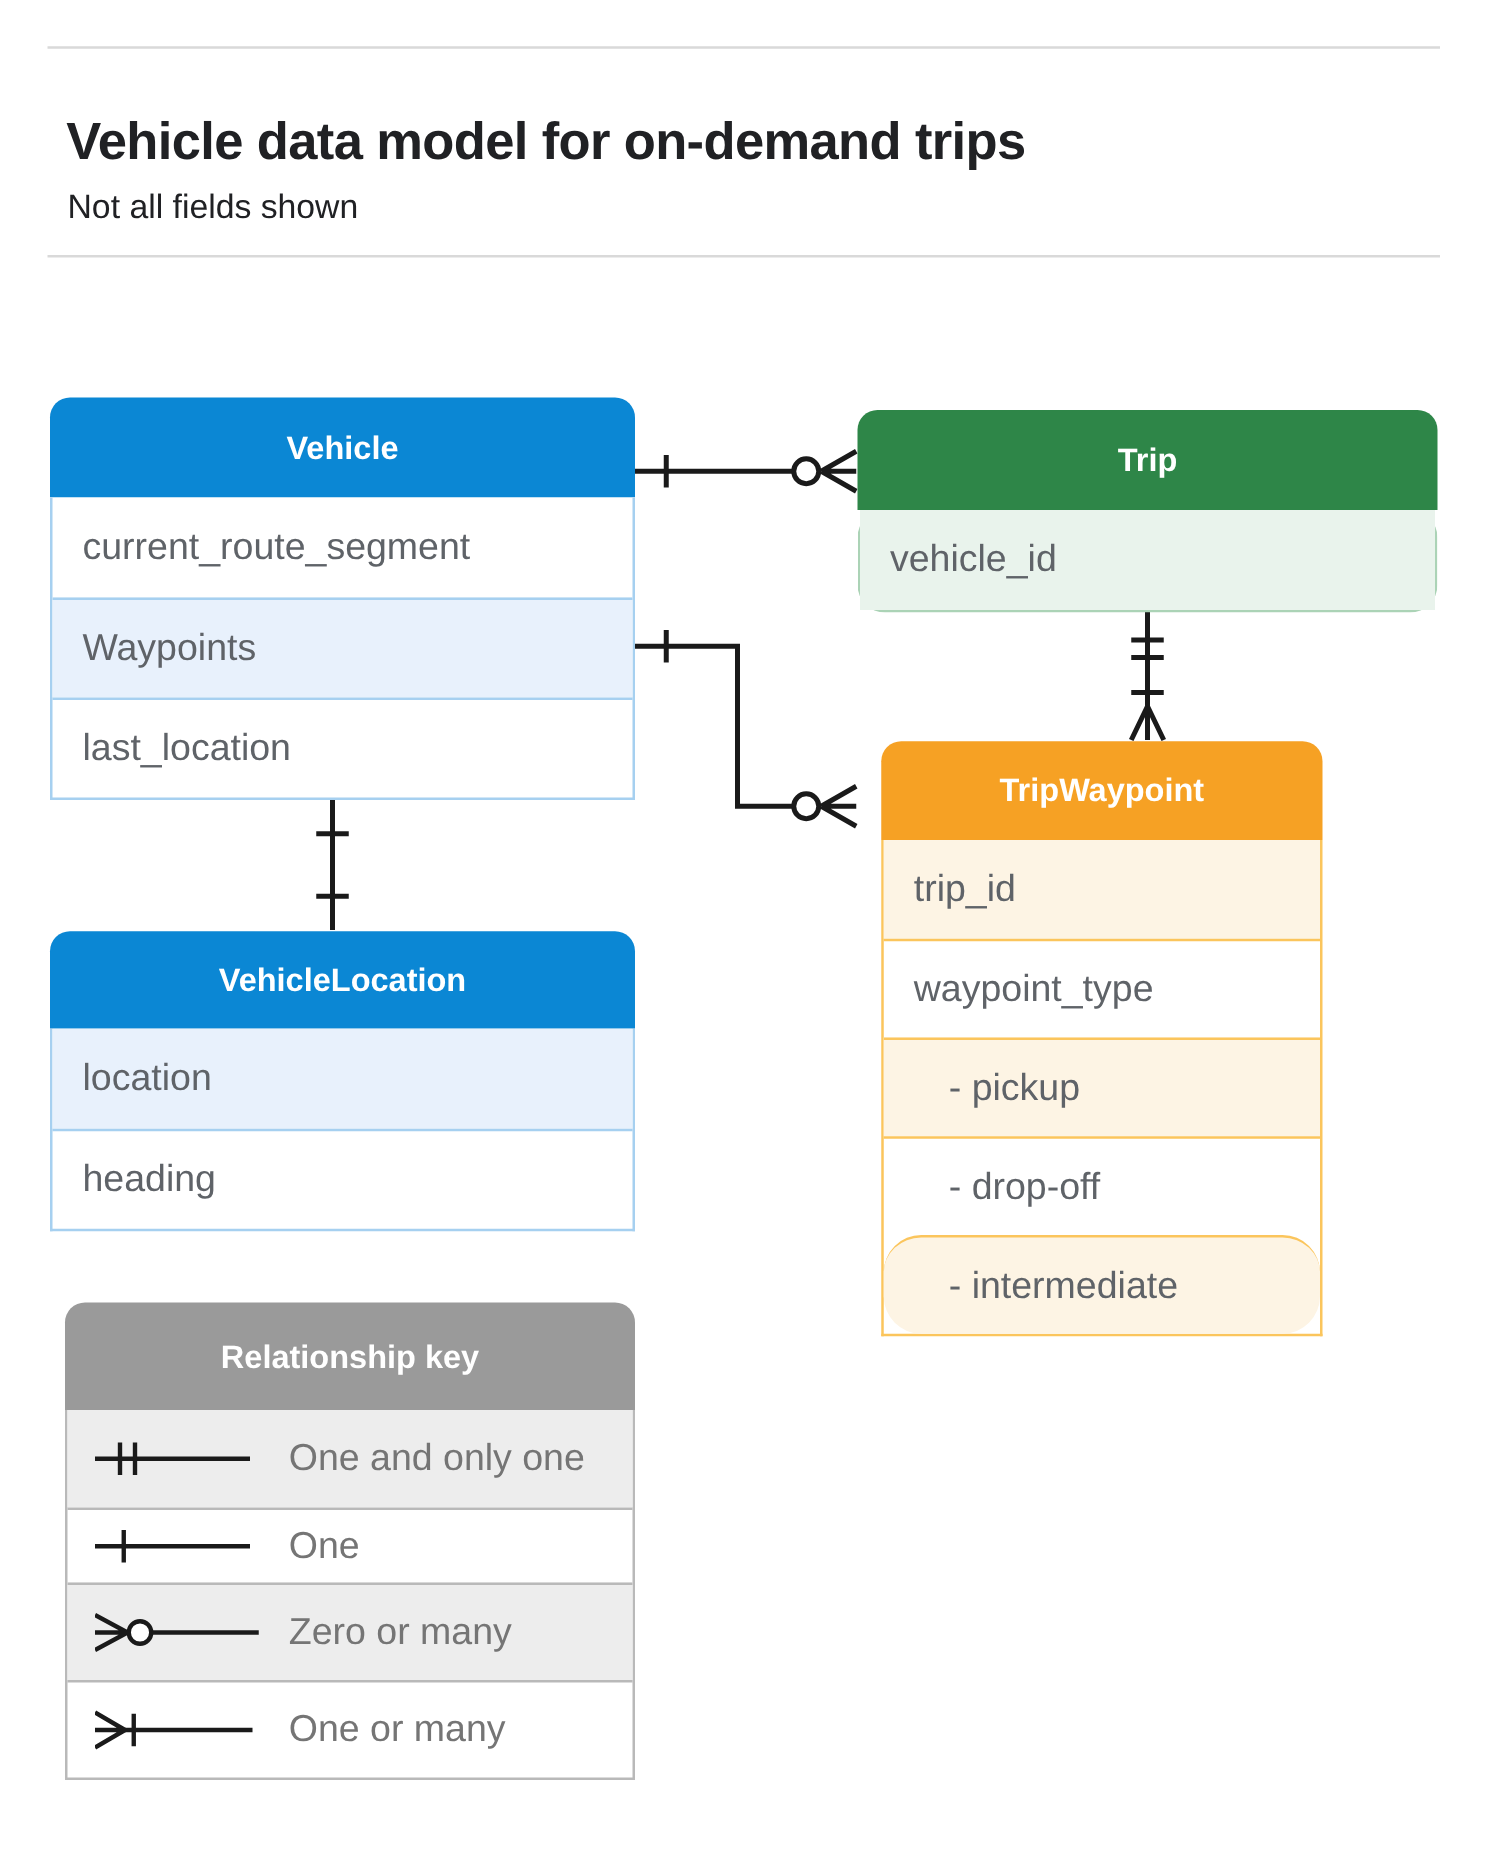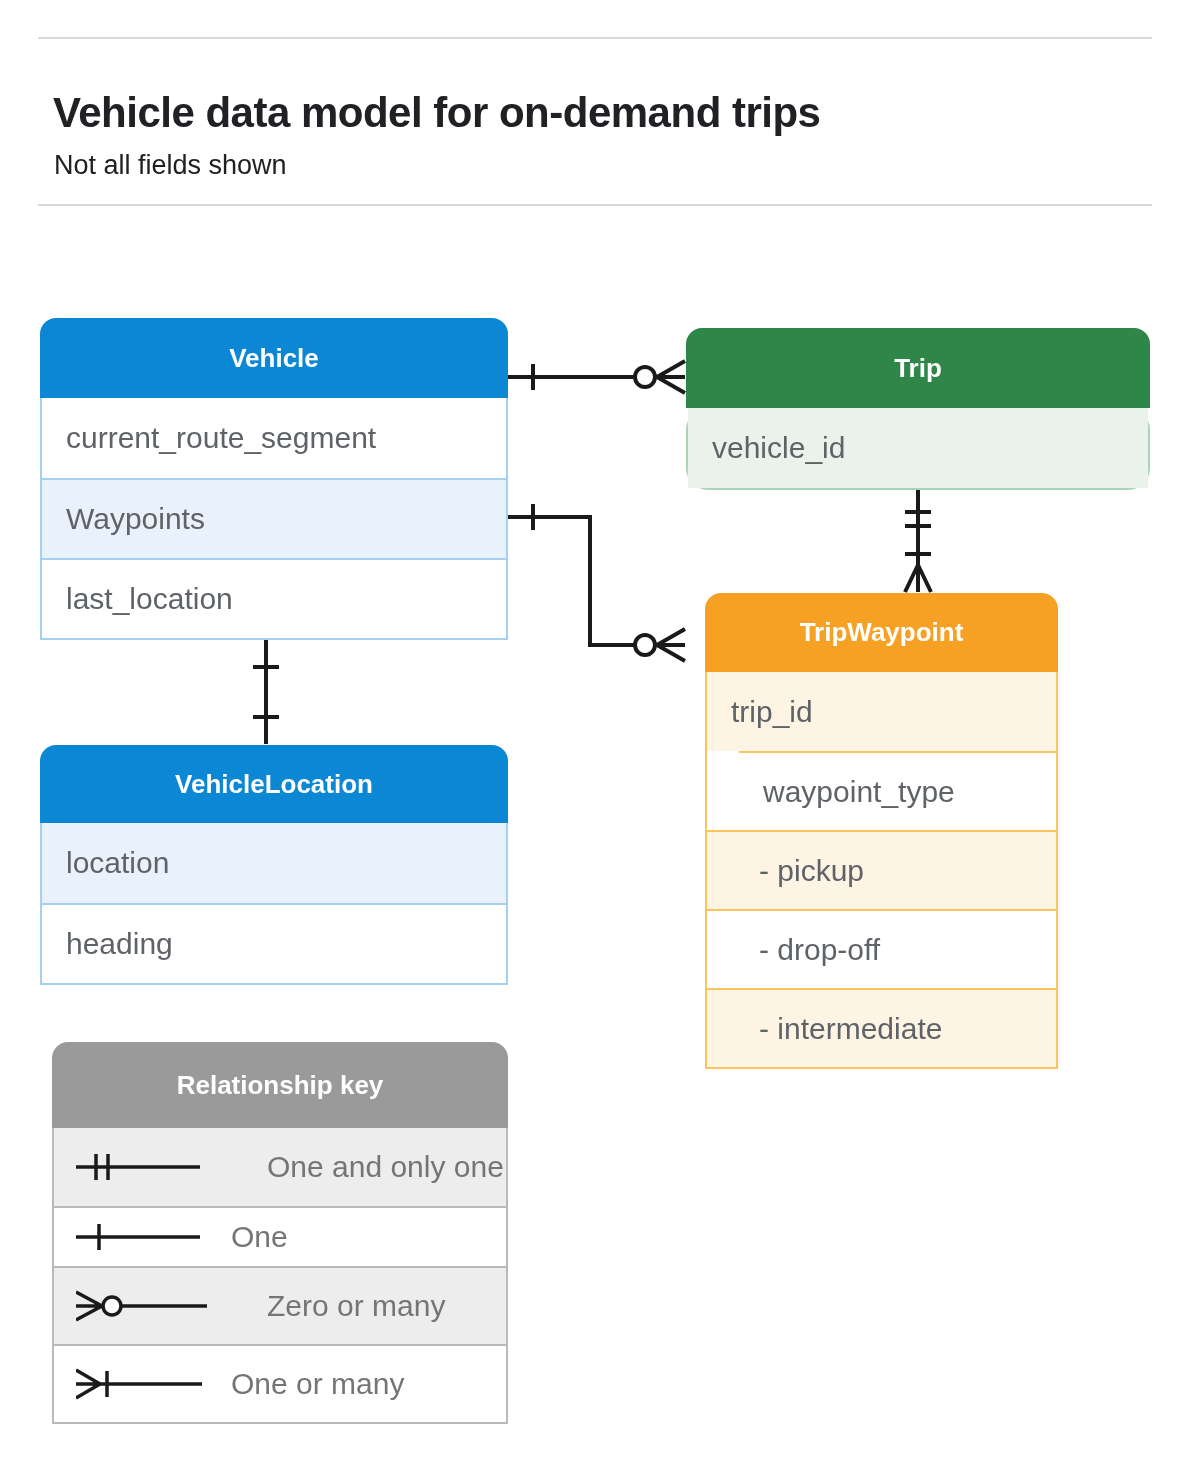--- a/index.html
+++ b/index.html
@@ -45,21 +45,21 @@
   .green .tbl-row.alt{background:#e9f3ec;}
 
   .orange .tbl-header{background:#f6a124;}
   .orange .tbl-body{border-color:#fbc55c;}
   .orange .tbl-row{border-top-color:#fbc55c;}
   .orange .tbl-row.alt{background:#fdf4e4;}
 
   .gray .tbl-header{background:#9a9a9a;}
   .gray .tbl-body{border-color:#b9b9b9;}
   .gray .tbl-row{border-top-color:#b9b9b9;}
-  .gray .tbl-row.alt{background:#ededed;gap:36px;}
+  .gray .tbl-row.alt{background:#ededed;}
 
   .key-row{padding-left:22px;}
   .key-sym{width:140px;height:44px;flex:0 0 140px;}
   .key-sym path{stroke:#1a1a1a;stroke-width:3.5;fill:none;}
   .key-sym circle{stroke:#1a1a1a;stroke-width:3.5;fill:#ffffff;}
   .key-label{margin-left:15px;color:#757575;font-size:30px;}
 </style>
 </head>
 <body>
 
@@ -112,24 +112,24 @@
   <div class="tbl-header">Trip</div>
   <div class="tbl-body">
     <div class="tbl-row alt">vehicle_id</div>
   </div>
 </div>
 
 <div class="tbl orange" style="left:686px;top:593px;width:372px;padding-left:19px;">
   <div class="tbl-header" style="height:79px;">TripWaypoint</div>
   <div class="tbl-body">
     <div class="tbl-row alt" style="height:79px;">trip_id</div>
-    <div class="tbl-row" style="height:79px;margin-left:32px;">waypoint_type</div>
+    <div class="tbl-row" style="height:79px;">waypoint_type</div>
     <div class="tbl-row alt indent" style="height:79px;">- pickup</div>
     <div class="tbl-row indent" style="height:79px;">- drop-off</div>
-    <div class="tbl-row alt indent" style="height:79px;">- intermediate</div>
+    <div class="tbl-row alt indent" style="height:79px;border-radius:30px;">- intermediate</div>
   </div>
 </div>
 
 <div class="tbl blue" style="left:40px;top:745px;width:468px;">
   <div class="tbl-header" style="height:78px;">VehicleLocation</div>
   <div class="tbl-body">
     <div class="tbl-row alt">location</div>
     <div class="tbl-row">heading</div>
   </div>
 </div>

